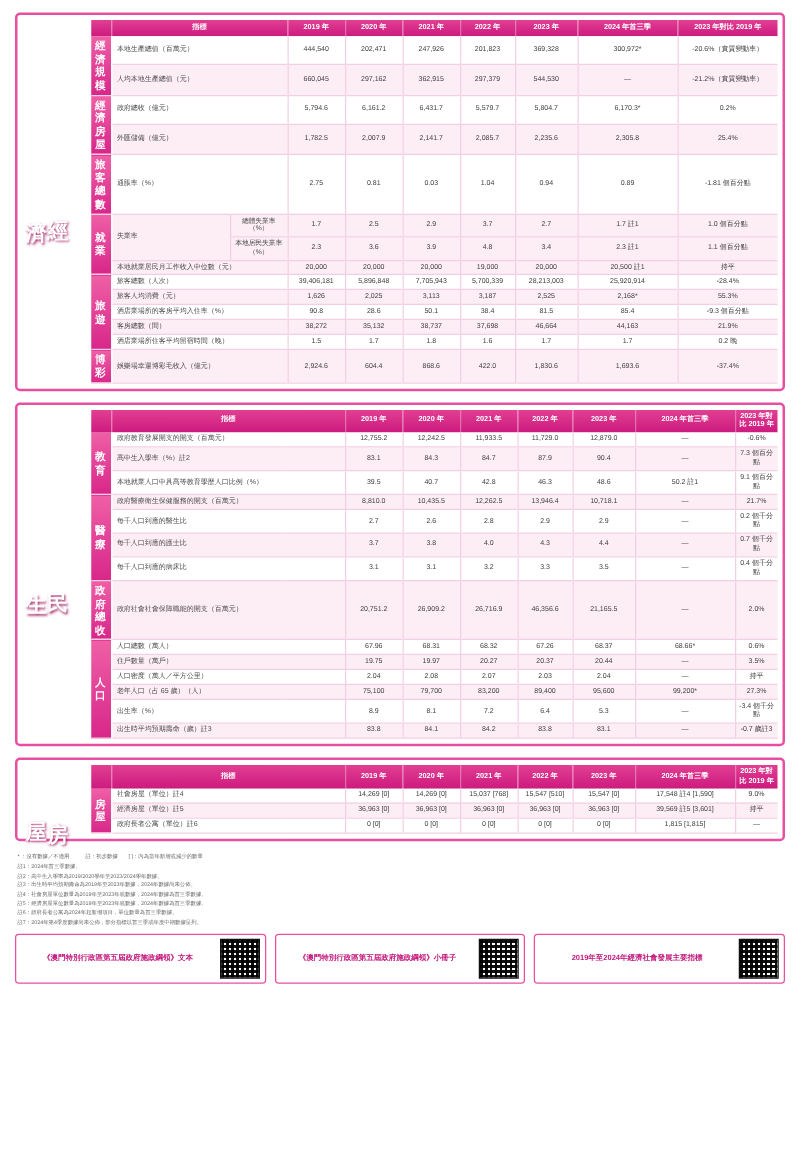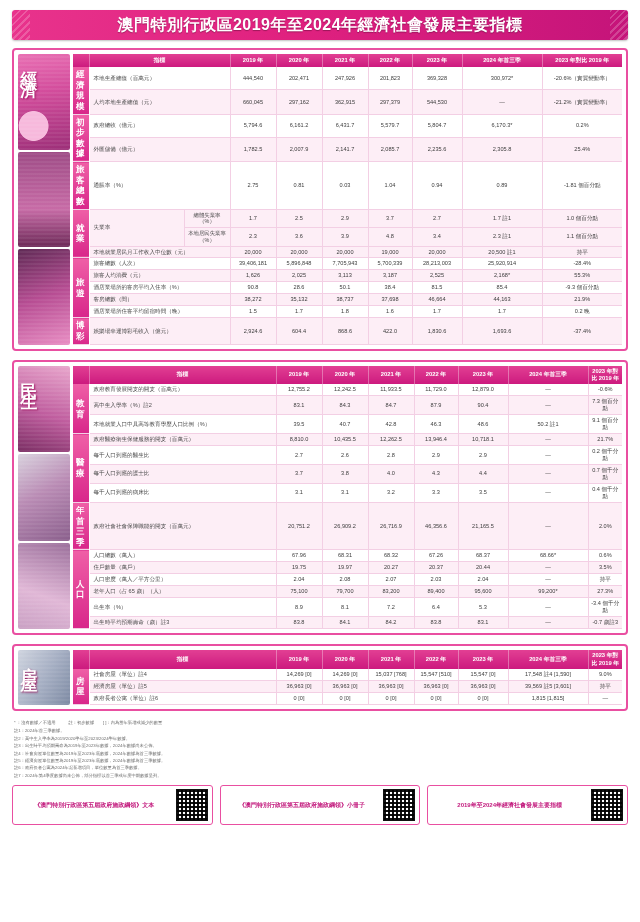--- a/index.html
+++ b/index.html
@@ -41,20 +41,21 @@
 
   
   .section {
     position:relative;
     border: 2px solid #e94fa1;
     border-radius: 4px;
     background:#fff;
     margin-bottom: 9px;
     padding: 4px;
     display:flex;
+    align-items:center;
   }
   .side-col {
     width: 52px; flex: 0 0 52px;
     position:relative;
     margin-right: 3px;
     display:flex; flex-direction:column;
   }
   .side-label {
     position:absolute; left:2px; top:4px; z-index:5;
     color:#fff; font-size:17px; font-weight:bold; line-height:1.02;
@@ -154,23 +155,20 @@
       repeating-linear-gradient(90deg,#111 0 2px,#fff 2px 4px);
     background-blend-mode: multiply;
     border:1px solid #111;
   }
 </style>
 </head>
 <body>
 
 <div class="page">
 
-  <div class="title-banner">
-    <div class="title-text">澳門特別行政區2019年至2024年經濟社會發展主要指標</div>
-  </div>
 
   <div class="section">
     <div class="side-col">
       <div class="side-label">經 濟</div>
       <div class="photo ph-a"></div>
       <div class="photo ph-b"></div>
       <div class="photo ph-c"></div>
     </div>
     <div class="tbl-wrap">
       <table>
@@ -216,21 +214,21 @@
             <td class="num-cell">660,045</td>
             <td class="num-cell">297,162</td>
             <td class="num-cell">362,915</td>
             <td class="num-cell">297,379</td>
             <td class="num-cell">544,530</td>
             <td class="num-cell">—</td>
             <td class="num-cell">-21.2%（實質變動率）</td>
           </tr>
 
           <tr>
-            <td class="cat-cell" rowspan="2">初步數據</td>
+            <td class="cat-cell" rowspan="2">經濟房屋</td>
             <td class="ind-cell" colspan="2">政府總收（億元）</td>
             <td class="num-cell">5,794.6</td>
             <td class="num-cell">6,161.2</td>
             <td class="num-cell">6,431.7</td>
             <td class="num-cell">5,579.7</td>
             <td class="num-cell">5,804.7</td>
             <td class="num-cell">6,170.3*</td>
             <td class="num-cell">0.2%</td>
           </tr>
           <tr class="band-alt">
@@ -460,21 +458,21 @@
             <td class="num-cell">3.1</td>
             <td class="num-cell">3.1</td>
             <td class="num-cell">3.2</td>
             <td class="num-cell">3.3</td>
             <td class="num-cell">3.5</td>
             <td class="num-cell">—</td>
             <td class="num-cell">0.4 個千分點</td>
           </tr>
 
           <tr class="band-alt">
-            <td class="cat-cell">年首三季</td>
+            <td class="cat-cell">政府總收</td>
             <td class="ind-cell" colspan="2">政府社會社會保障職能的開支（百萬元）</td>
             <td class="num-cell">20,751.2</td>
             <td class="num-cell">26,909.2</td>
             <td class="num-cell">26,716.9</td>
             <td class="num-cell">46,356.6</td>
             <td class="num-cell">21,165.5</td>
             <td class="num-cell">—</td>
             <td class="num-cell">2.0%</td>
           </tr>
 

